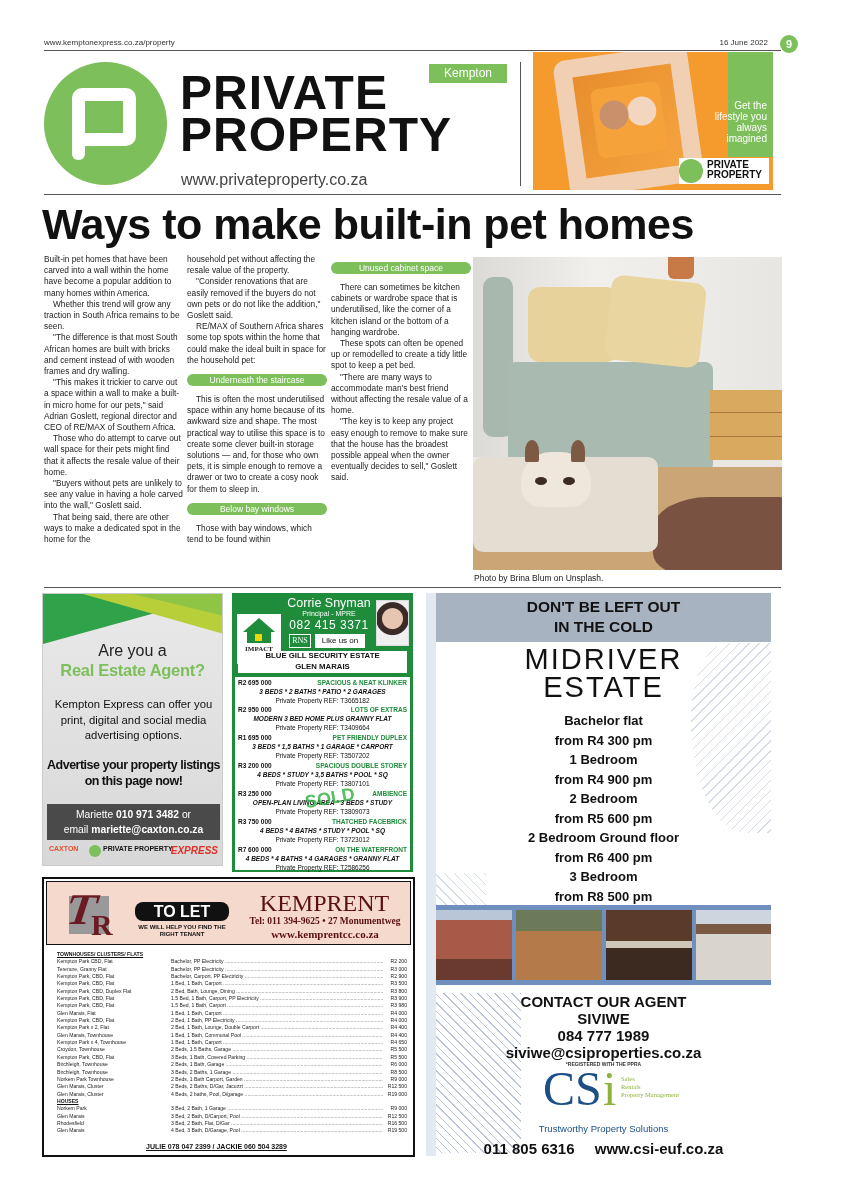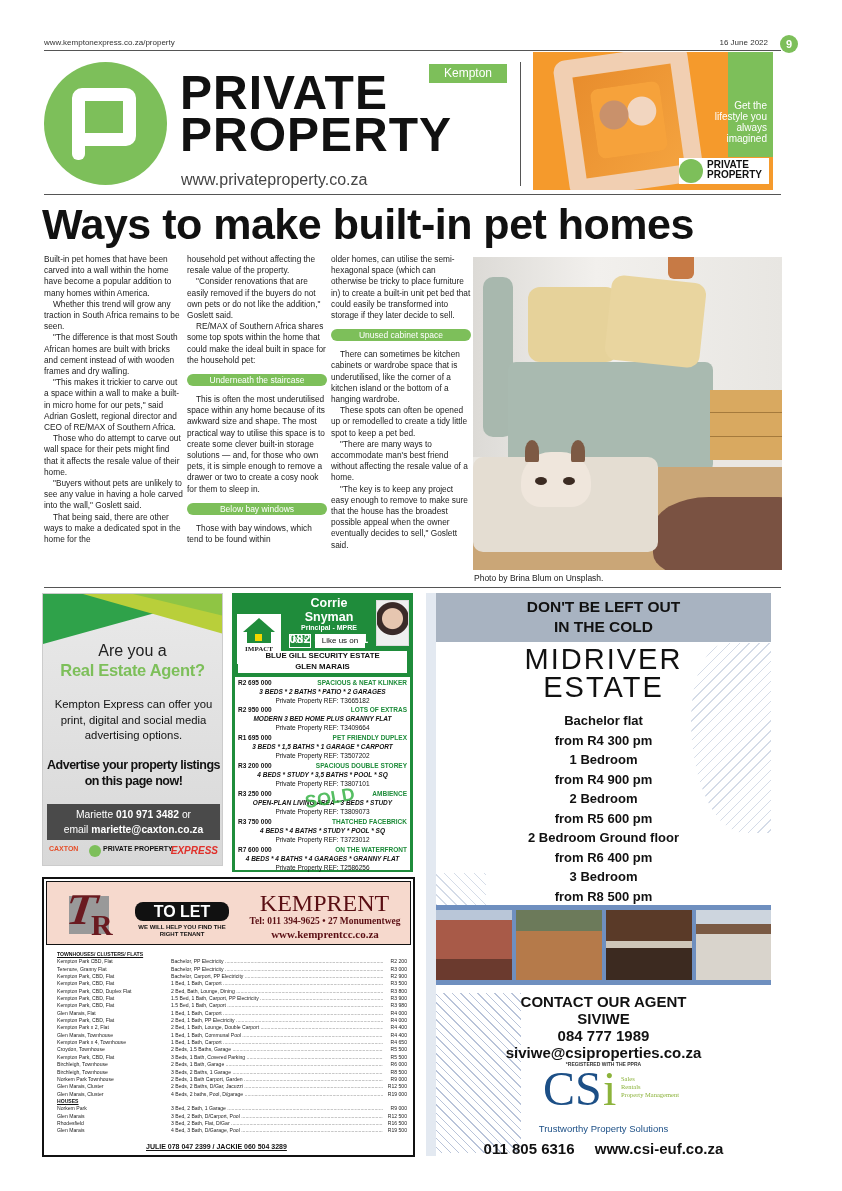--- a/index.html
+++ b/index.html
@@ -80,21 +80,21 @@
   .ad-agent .logos .ke { position: absolute; right: 2px; top: 0; color: #e0302a; font-weight: bold; font-style: italic; font-size: 10px; }
 
   
   .ad-impact { left: 232px; top: 593px; width: 181px; height: 279px; background: #1f8c3b; padding: 2px; }
   .ad-impact .head { position: absolute; left: 3px; top: 3px; width: 175px; height: 53px; }
   .ad-impact .logo { position: absolute; left: 2px; top: 18px; width: 44px; height: 50px; background: #fff; }
   .ad-impact .logo .roof { position: absolute; left: 6px; top: 4px; width: 0; height: 0; border-left: 16px solid transparent; border-right: 16px solid transparent; border-bottom: 14px solid #1f8c3b; }
   .ad-impact .logo .house { position: absolute; left: 10px; top: 17px; width: 24px; height: 12px; background: #1f8c3b; }
   .ad-impact .logo .house::after { content: ""; position: absolute; left: 8px; top: 3px; width: 7px; height: 7px; background: #f2d600; }
   .ad-impact .logo .name { position: absolute; left: 0; top: 31px; width: 100%; text-align: center; font-family: "Liberation Serif", serif; font-size: 7px; line-height: 8px; font-weight: bold; color: #222; }
-  .ad-impact .agent { position: absolute; left: 50px; top: 0; width: 88px; text-align: center; color: #fff; font-weight: bold; }
+  .ad-impact .agent { position: absolute; left: 50px; top: 0; width: 88px; text-align: center; color: #fff; font-weight: normal; }
   .ad-impact .agent .n { font-size: 12.5px; line-height: 14px; }
   .ad-impact .agent .r { font-size: 7px; line-height: 8px; }
   .ad-impact .agent .ph { font-size: 12px; line-height: 14px; letter-spacing: 0.5px; }
   .ad-impact .badges { position: absolute; left: 54px; top: 38px; width: 80px; height: 15px; }
   .ad-impact .badges .rns { position: absolute; left: 0; top: 0; width: 22px; height: 14px; border: 1px solid #fff; color: #fff; font-family: "Liberation Serif", serif; font-size: 8px; text-align: center; line-height: 12px; }
   .ad-impact .badges .fb { position: absolute; left: 26px; top: 0; width: 50px; height: 14px; background: #fff; color: #111; font-size: 8px; line-height: 14px; text-align: center; }
   .ad-impact .portrait { position: absolute; left: 141px; top: 4px; width: 33px; height: 46px; background: radial-gradient(circle at 50% 40%, #e6c6b0 0 10px, #3a2a28 11px 16px, #efefef 17px); border: 1px solid #ddd; }
   .ad-impact .estate { position: absolute; left: 6px; top: 58px; width: 169px; height: 22px; background: #fff; text-align: center; font-size: 7.8px; line-height: 10.5px; font-weight: bold; color: #111; }
   .ad-impact .listing { position: absolute; left: 3px; width: 175px; height: 30px; background: #fff; padding: 1px 3px; font-size: 6.5px; line-height: 9px; color: #111; }
   .ad-impact .listing .price { position: absolute; left: 3px; top: 1px; font-weight: bold; }
@@ -198,21 +198,20 @@
   <p>household pet without affecting the resale value of the property.</p>
   <p class="ind">"Consider renovations that are easily removed if the buyers do not own pets or do not like the addition," Goslett said.</p>
   <p class="ind">RE/MAX of Southern Africa shares some top spots within the home that could make the ideal built in space for the household pet:</p>
   <div class="sub">Underneath the staircase</div>
   <p class="ind">This is often the most underutilised space within any home because of its awkward size and shape. The most practical way to utilise this space is to create some clever built-in storage solutions — and, for those who own pets, it is simple enough to remove a drawer or two to create a cosy nook for them to sleep in.</p>
   <div class="sub">Below bay windows</div>
   <p class="ind">Those with bay windows, which tend to be found within</p>
 </div>
 
 <div class="abs col" style="left:331px;">
-  <p>older homes, can utilise the semi-hexagonal space (which can otherwise be tricky to place furniture in) to create a built-in unit pet bed that could easily be transformed into storage if they later decide to sell.</p>
   <div class="sub">Unused cabinet space</div>
   <p class="ind">There can sometimes be kitchen cabinets or wardrobe space that is underutilised, like the corner of a kitchen island or the bottom of a hanging wardrobe.</p>
   <p class="ind">These spots can often be opened up or remodelled to create a tidy little spot to keep a pet bed.</p>
   <p class="ind">"There are many ways to accommodate man's best friend without affecting the resale value of a home.</p>
   <p class="ind">"The key is to keep any project easy enough to remove to make sure that the house has the broadest possible appeal when the owner eventually decides to sell," Goslett said.</p>
 </div>
 
 <div class="abs photo">
   <div class="wall"></div>
   <div class="plant"></div>

